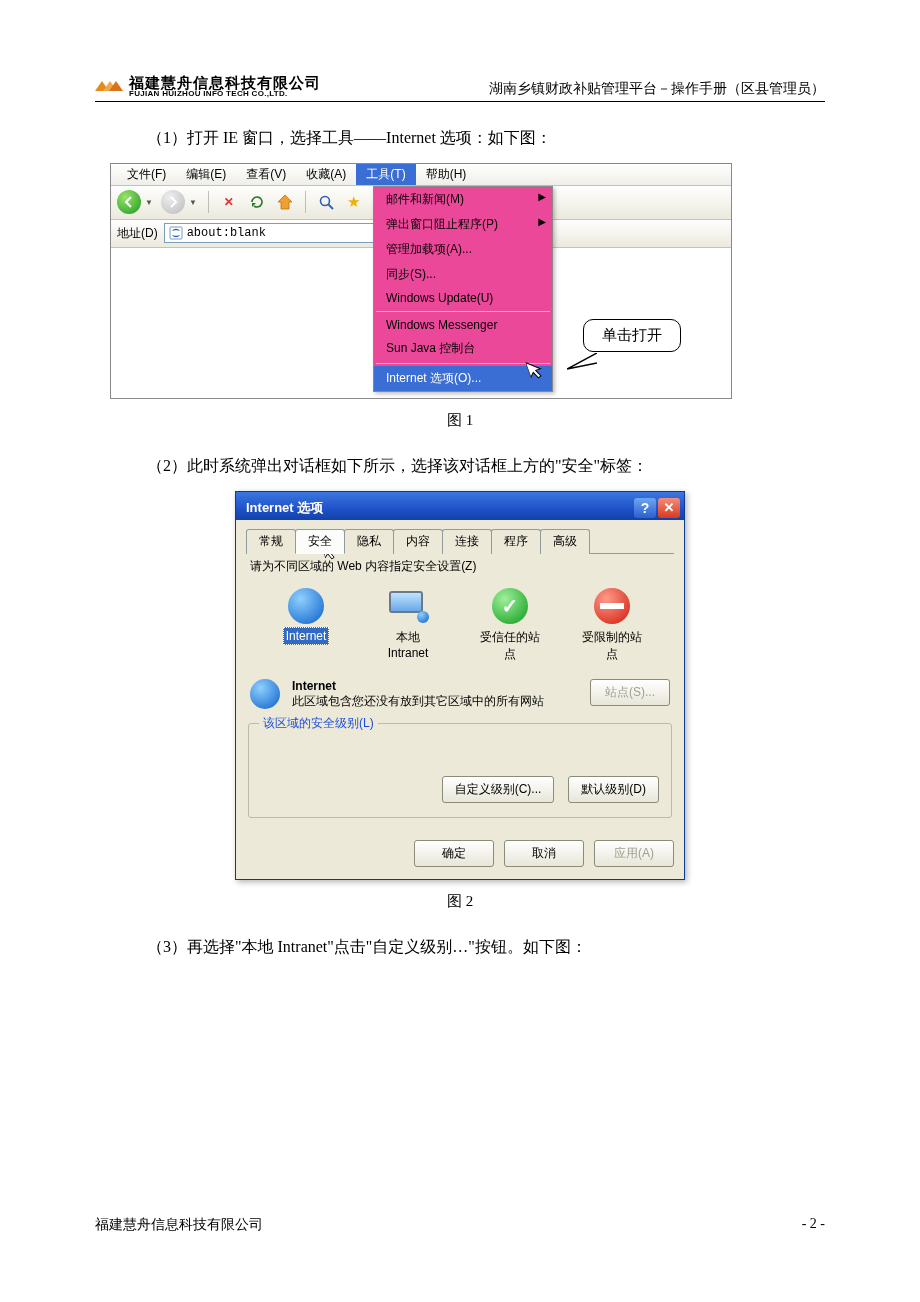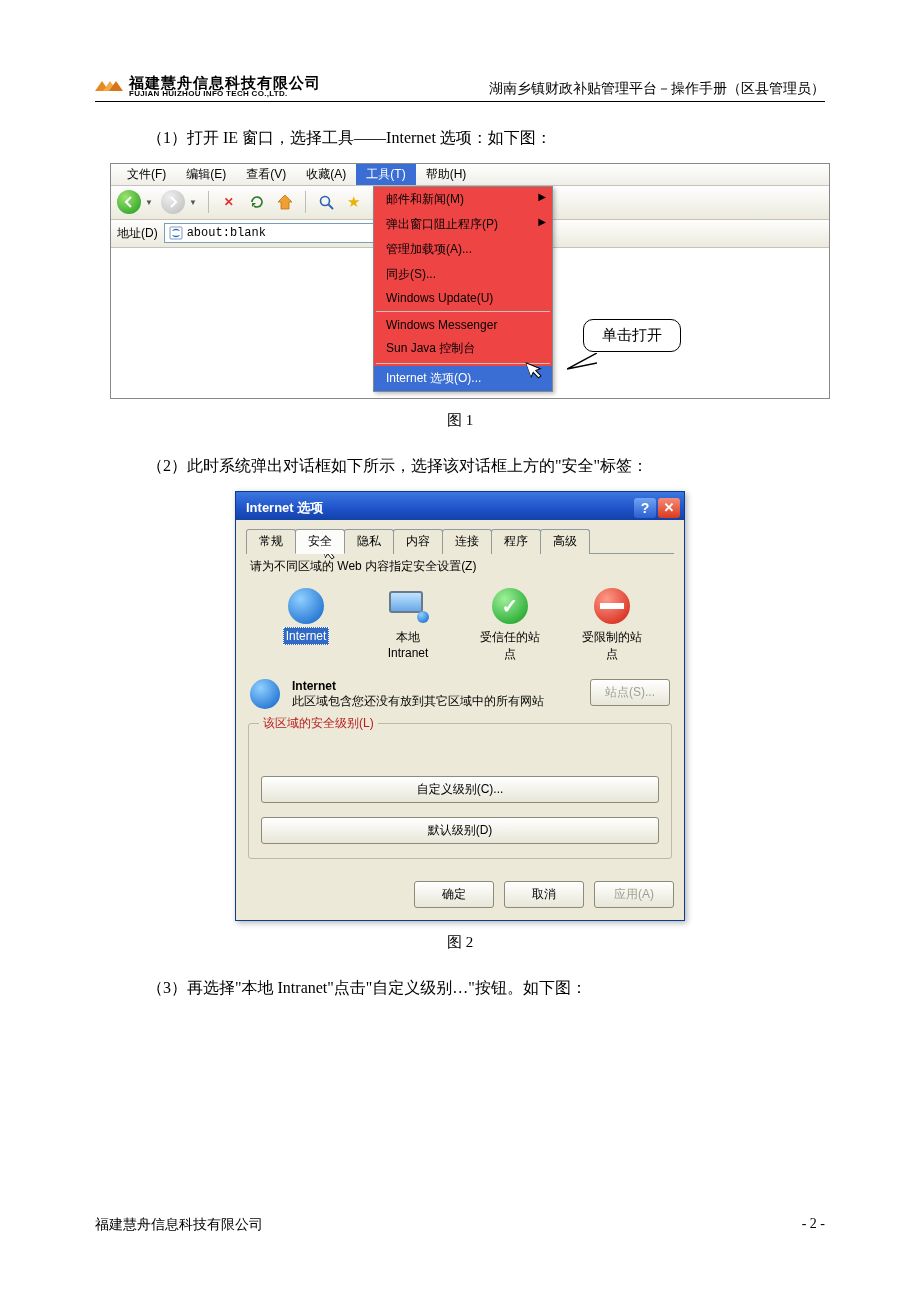--- a/index.html
+++ b/index.html
@@ -46,21 +46,21 @@
     text-indent: 2em;
     padding-left: 20px;
   }
   .caption {
     text-align: center;
     font-size: 15px;
     margin: 12px 0 22px 0;
   }
   
   .ie-window {
-    width: 720px;
+    width: 622px;
     margin: 0 0 0 15px;
     border: 1px solid #888;
     background: #fff;
     font-family: "Tahoma","SimSun",sans-serif;
     font-size: 12px;
     position: relative;
   }
   .menubar {
     background: linear-gradient(#fff,#efeee8);
     border-bottom: 1px solid #c5c2b8;
@@ -126,21 +126,21 @@
   .ie-body {
     height: 150px;
     background: #fff;
     position: relative;
   }
   
   .dropmenu {
     position: absolute;
     left: 262px; top: 22px;
     width: 180px;
-    background: #ef4444;
+    background: #ec4899;
     border: 1px solid #888;
     box-shadow: 2px 2px 4px rgba(0,0,0,.25);
     font-size: 12px;
     z-index: 3;
   }
   .dropmenu .dm-item {
     padding: 4px 20px 4px 12px;
     position: relative;
     white-space: nowrap;
   }
@@ -273,25 +273,25 @@
   .fieldset {
     border: 1px solid #bdbaa8;
     border-radius: 3px;
     margin: 12px 2px 0 2px;
     padding: 10px 12px 14px 12px;
     position: relative;
   }
   .fieldset .legend {
     position: absolute; top: -9px; left: 10px;
     background: #ece9d8; padding: 0 4px;
-    color: #b91c1c;
+    color: #1d4ed8;
   }
   .sec-level { padding: 6px 0 0 40px; font-size:12px; line-height:1.45;}
   .sec-level .b { font-weight:bold; }
-  .btn-row { display:flex; justify-content:flex-end; gap:14px; margin-top: 42px; flex-direction: column;}
+  .btn-row { display:flex; justify-content:flex-end; gap:14px; margin-top: 42px;}
   .dlg-footer {
     display:flex; justify-content:flex-end; gap:10px;
     padding: 10px 10px 12px 10px;
     margin-left: 24px;
   }
   
   .page-footer {
     position: absolute;
     bottom: 68px;
     left: 95px; right: 95px;

